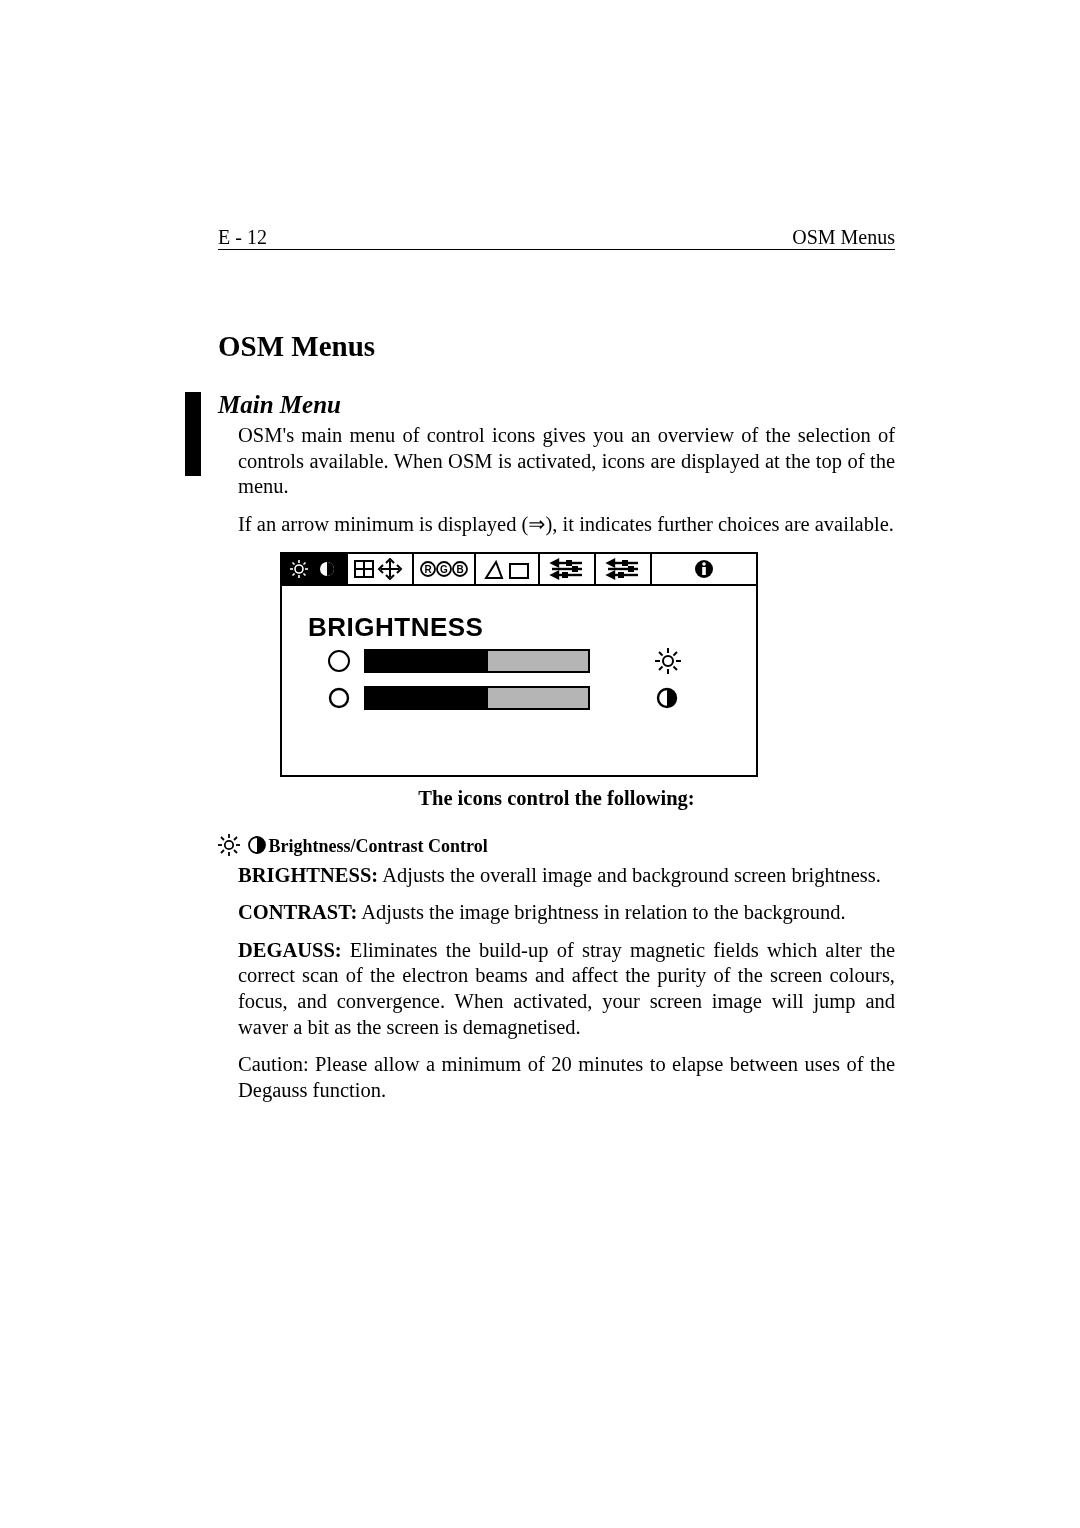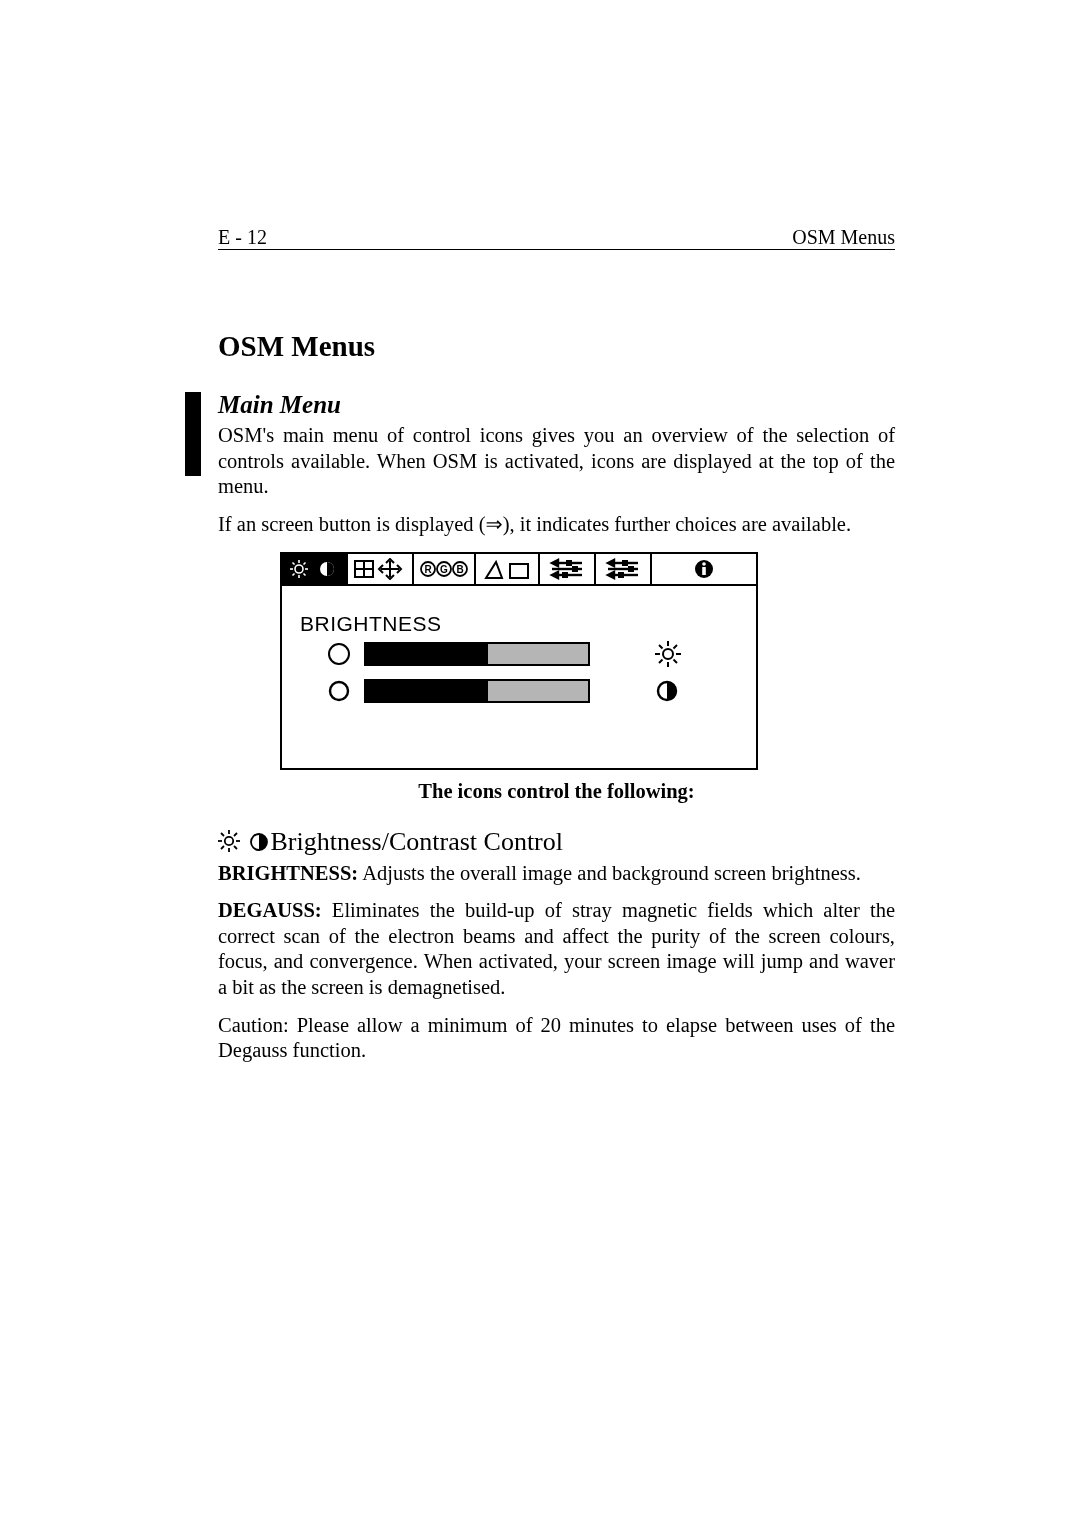--- a/index.html
+++ b/index.html
@@ -38,31 +38,32 @@
     font-size: 25px;
     font-weight: bold;
     margin-bottom: 4px;
     font-style: italic;
   }
   p {
     font-size: 20.5px;
     line-height: 1.25;
     text-align: justify;
     margin-bottom: 12px;
+    margin-left: 20px;
   }
   .caption {
     font-size: 20.5px;
     font-weight: bold;
     margin-top: 8px;
     margin-bottom: 24px;
     text-align: center;
   }
   .section-title {
-    font-size: 26px;
-    font-weight: normal;
+    font-size: 18px;
+    font-weight: bold;
     margin-bottom: 2px;
   }
   .icon-inline {
     display: inline-block;
     vertical-align: middle;
     margin-right: 2px;
   }
   .osm-box {
     width: 478px;
     border: 2.5px solid #000;
@@ -81,24 +82,25 @@
     justify-content: center;
     padding: 0 4px;
   }
   .osm-tab:last-child { border-right: none; }
   .osm-tab.selected { background: #000; color: #fff; }
   .osm-body {
     padding: 26px 18px 26px 18px;
     font-family: Arial, Helvetica, sans-serif;
   }
   .osm-label {
-    font-weight: normal;
-    font-size: 21px;
+    font-weight: bold;
+    font-size: 26px;
     letter-spacing: 0.5px;
     margin-bottom: 4px;
+    margin-left: 8px;
   }
   .osm-row {
     display: flex;
     align-items: center;
     gap: 12px;
     margin-bottom: 10px;
     padding-left: 26px;
   }
   .bar {
     width: 226px;
@@ -127,21 +129,21 @@
   </div>
 
   <div class="side-mark"></div>
 
   <h1>OSM Menus</h1>
   <h2>Main Menu</h2>
 
   <p>OSM's main menu of control icons gives you an overview of the selection of controls available. When OSM is activated, icons are displayed at the top of the menu.</p>
 
   <p>
-    <span>If an screen button is displayed (</span><span>⇒</span><span>), it indicates further choices are available.</span>
+    <span>If an arrow minimum is displayed (</span><span>⇒</span><span>), it indicates further choices are available.</span>
   </p>
 
   <div class="osm-box">
     <div class="osm-tabs">
       <div class="osm-tab selected" style="width:66px">
         <svg width="54" height="20" viewBox="0 0 54 20">
           <g stroke="#fff" stroke-width="1.6" fill="none">
             <circle cx="12" cy="10" r="4"></circle>
             <line x1="12" y1="1" x2="12" y2="4"></line>
               <line x1="12" y1="16" x2="12" y2="19"></line>
@@ -289,17 +291,18 @@
     <span class="icon-inline">
       <svg width="20" height="20" viewBox="0 0 20 20">
         <circle cx="10" cy="10" r="8" fill="none" stroke="#000" stroke-width="1.8"></circle>
         <path d="M10 2 A8 8 0 0 1 10 18 Z" fill="#000"></path>
       </svg>
     </span><span>Brightness/Contrast Control</span>
   </div>
 
   <p><span class="bold">BRIGHTNESS:</span><span> Adjusts the overall image and background screen brightness.</span></p>
 
+  <p><span class="bold">CONTRAST:</span><span> Adjusts the image brightness in relation to the background.</span></p>
 
   <p><span class="bold">DEGAUSS:</span><span> Eliminates the build-up of stray magnetic fields which alter the correct scan of the electron beams and affect the purity of the screen colours, focus, and convergence. When activated, your screen image will jump and waver a bit as the screen is demagnetised.</span></p>
 
   <p>Caution: Please allow a minimum of 20 minutes to elapse between uses of the Degauss function.</p>
 </div>
 
 </body></html>

